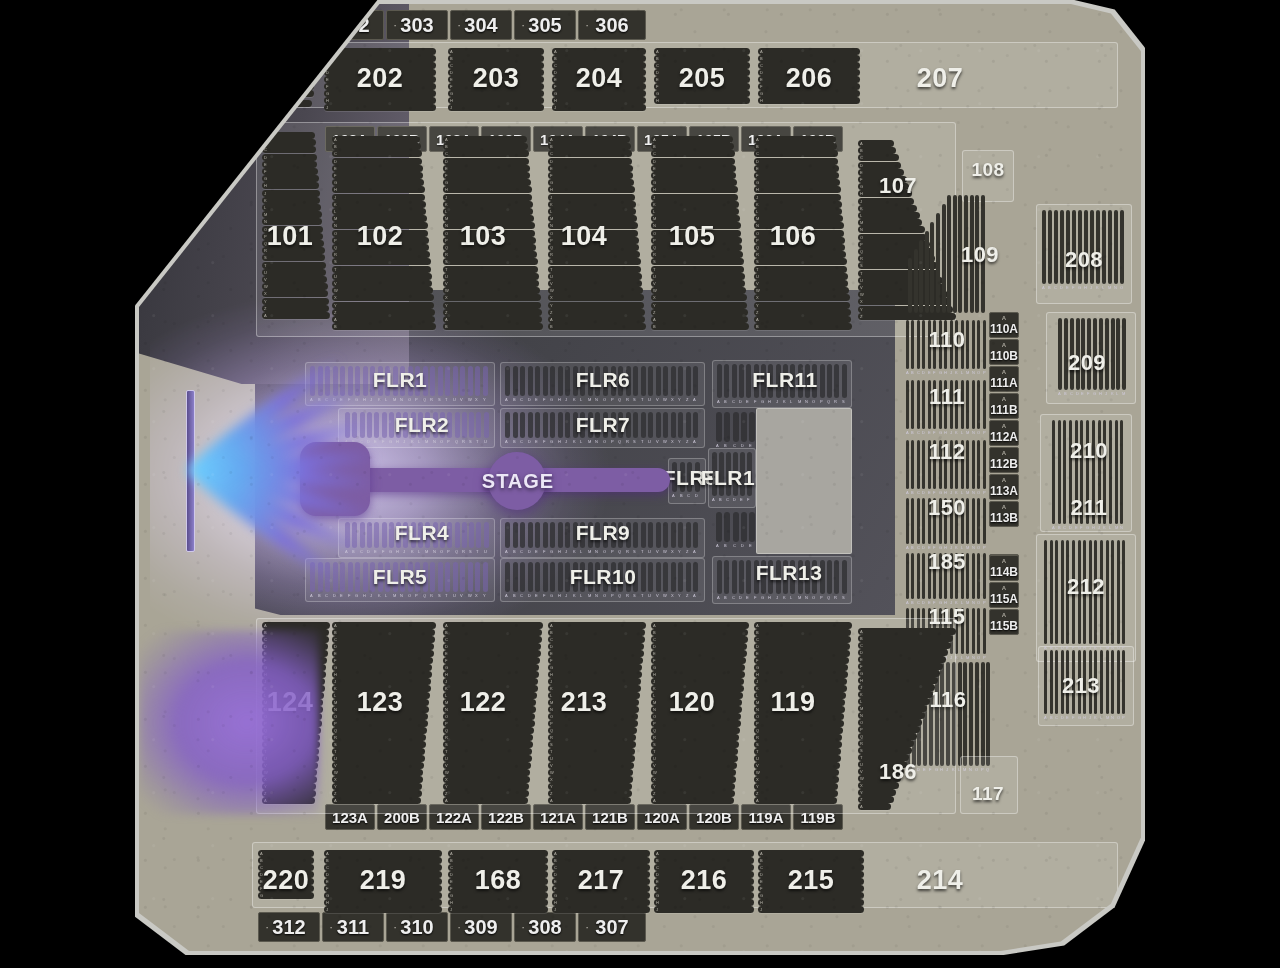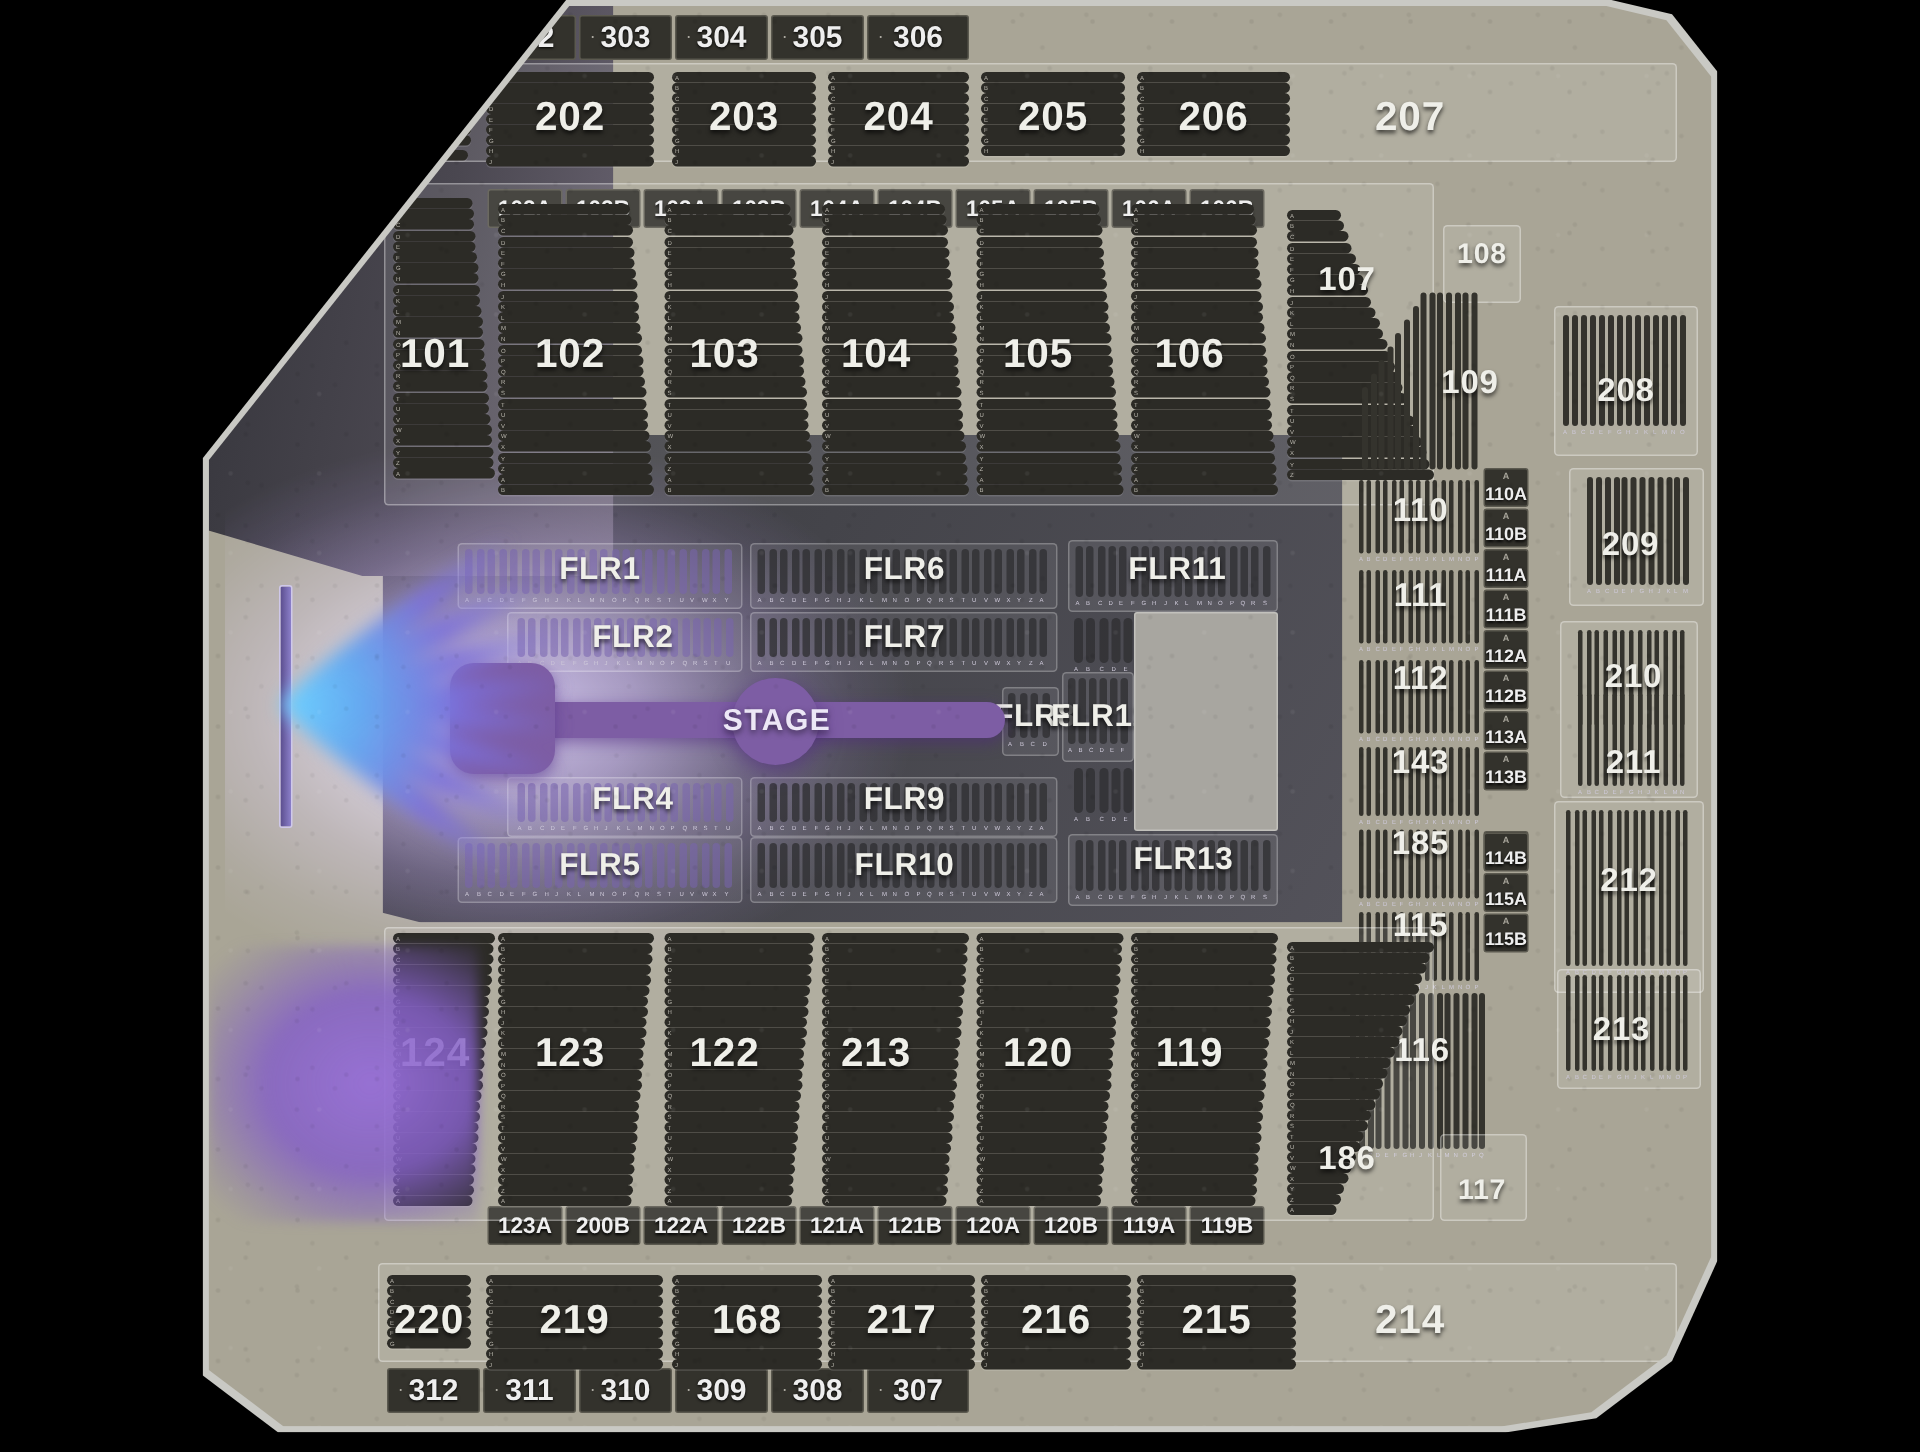--- a/index.html
+++ b/index.html
@@ -1025,21 +1025,21 @@
           <span style="position: absolute; font-size: 4px; color: rgb(207, 202, 218); bottom: 0px; left: 55px;">L</span>
           <div class="vrow" style="left: 60px; top: 0px; height: 46px; width: 3.26667px;"></div>
           <span style="position: absolute; font-size: 4px; color: rgb(207, 202, 218); bottom: 0px; left: 60px;">M</span>
           <div class="vrow" style="left: 66px; top: 0px; height: 46px; width: 3.26667px;"></div>
           <span style="position: absolute; font-size: 4px; color: rgb(207, 202, 218); bottom: 0px; left: 66px;">N</span>
           <div class="vrow" style="left: 71px; top: 0px; height: 46px; width: 3.26667px;"></div>
           <span style="position: absolute; font-size: 4px; color: rgb(207, 202, 218); bottom: 0px; left: 71px;">O</span>
           <div class="vrow" style="left: 77px; top: 0px; height: 46px; width: 3.26667px;"></div>
           <span style="position: absolute; font-size: 4px; color: rgb(207, 202, 218); bottom: 0px; left: 77px;">P</span>
         </div>
-        <div class="lbl l2" style="left: 808px; top: 504px;">143</div>
+        <div class="lbl l2" style="left: 808px; top: 504px;">150</div>
         <div class="rowgrp" style="left: 767px; top: 549px; width: 82px; height: 52px;">
           <div class="vrow" style="left: 0px; top: 0px; height: 46px; width: 3.26667px;"></div>
           <span style="position: absolute; font-size: 4px; color: rgb(207, 202, 218); bottom: 0px; left: 0px;">A</span>
           <div class="vrow" style="left: 5px; top: 0px; height: 46px; width: 3.26667px;"></div>
           <span style="position: absolute; font-size: 4px; color: rgb(207, 202, 218); bottom: 0px; left: 5px;">B</span>
           <div class="vrow" style="left: 11px; top: 0px; height: 46px; width: 3.26667px;"></div>
           <span style="position: absolute; font-size: 4px; color: rgb(207, 202, 218); bottom: 0px; left: 11px;">C</span>
           <div class="vrow" style="left: 16px; top: 0px; height: 46px; width: 3.26667px;"></div>
           <span style="position: absolute; font-size: 4px; color: rgb(207, 202, 218); bottom: 0px; left: 16px;">D</span>
           <div class="vrow" style="left: 22px; top: 0px; height: 46px; width: 3.26667px;"></div>

